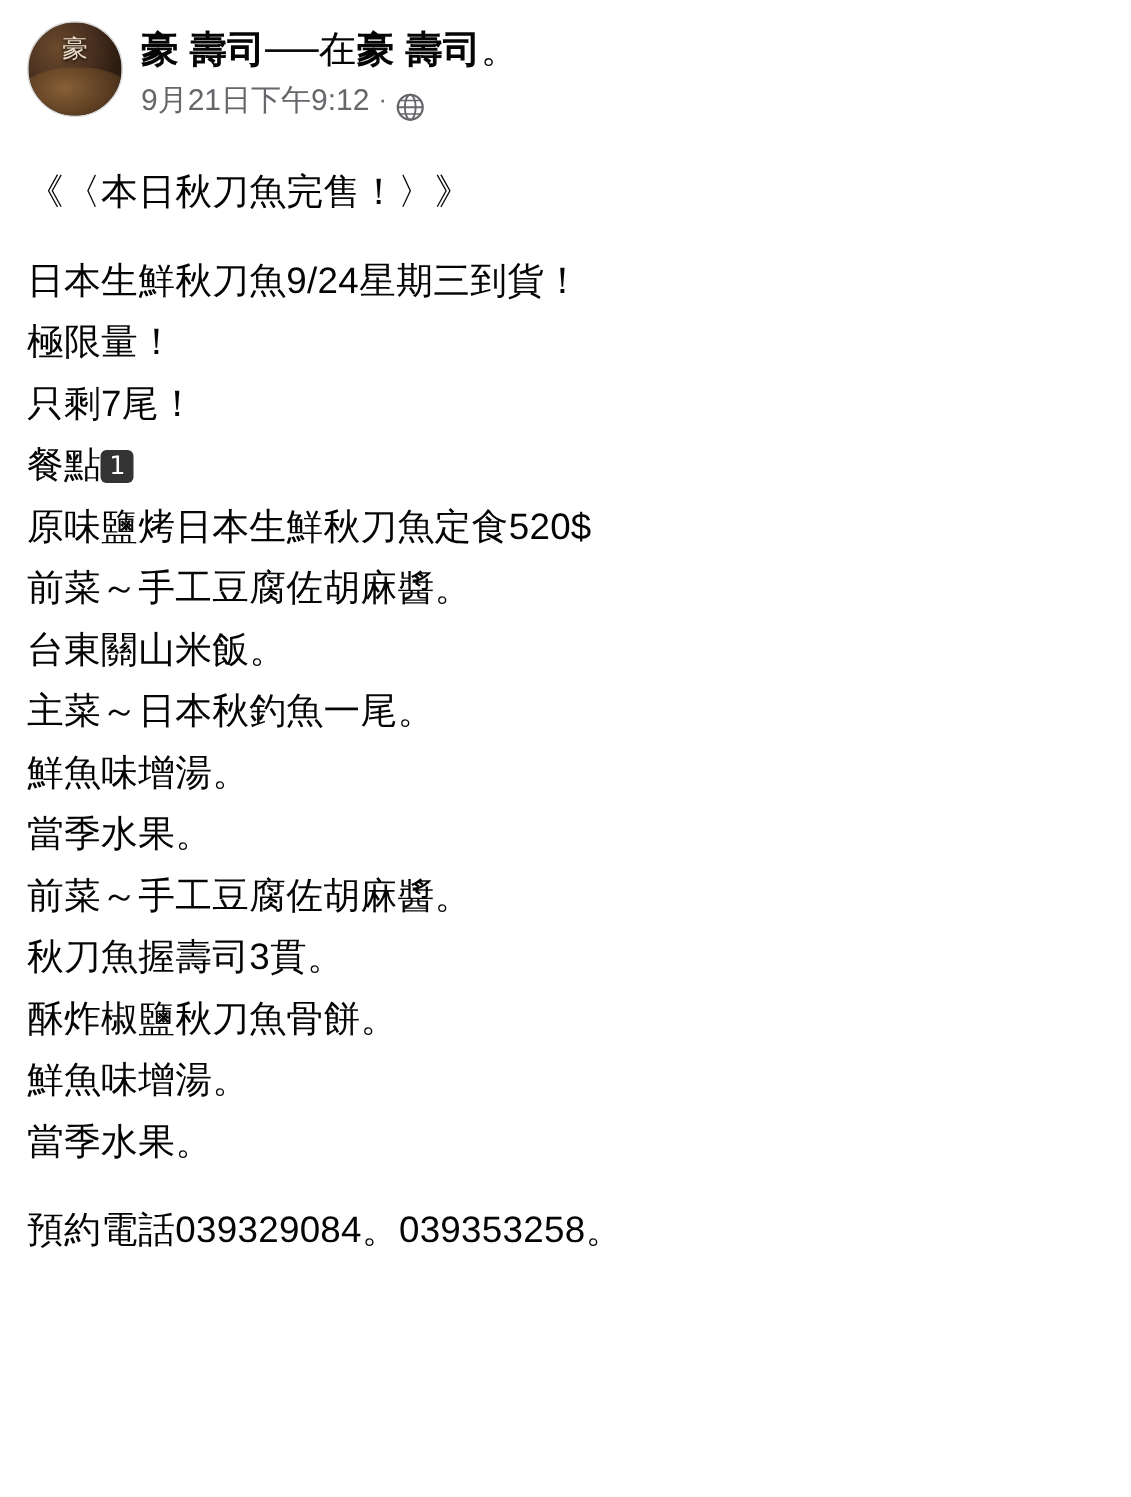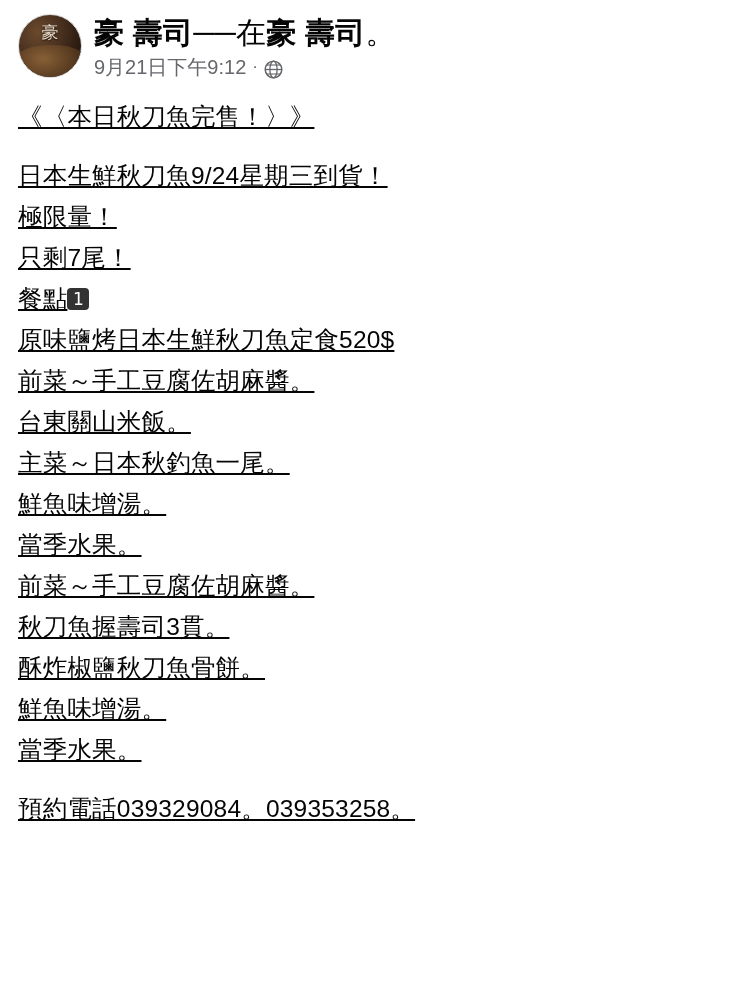--- a/index.html
+++ b/index.html
@@ -55,62 +55,61 @@
     height: 46px;
     background: radial-gradient(ellipse at 40% 30%, #8a6237 0%, #5a3c21 45%, #2b1b0e 80%);
     border-radius: 50% 50% 40% 60%;
     opacity: .95;
   }
   .header-text {
     padding-top: 4px;
     min-width: 0;
   }
   .name-line {
-    font-size: 30px;
+    font-size: 25px;
     line-height: 30px;
     font-weight: bold;
     letter-spacing: .2px;
     white-space: nowrap;
     text-align: center;
   }
   .name-line .dash {
     font-weight: normal;
   }
   .name-line .light {
     font-weight: normal;
   }
   .meta-line {
     margin-top: 6px;
     font-size: 20px;
     line-height: 26px;
     color: #65676b;
     display: flex;
-    align-items: center;
+    align-items: flex-end;
     gap: 6px;
     white-space: nowrap;
   }
   .meta-sep {
     color: #65676b;
     font-size: 17px;
   }
   .globe-icon {
     display: inline-block;
     width: 19px;
     height: 19px;
     position: relative;
     top: 1px;
   }
   .post-body {
-    margin-top: 16px;
+    margin-top: 28px;
     font-size: 24.5px;
     line-height: 41px;
     color: #050505;
     letter-spacing: .2px;
     word-break: break-all;
-    text-decoration: underline;
   }
   .post-body .line {
     white-space: pre-wrap;
     min-height: 41px;
   }
   .post-body .blank {
     height: 18px;
     min-height: 0;
   }
   .kc {

